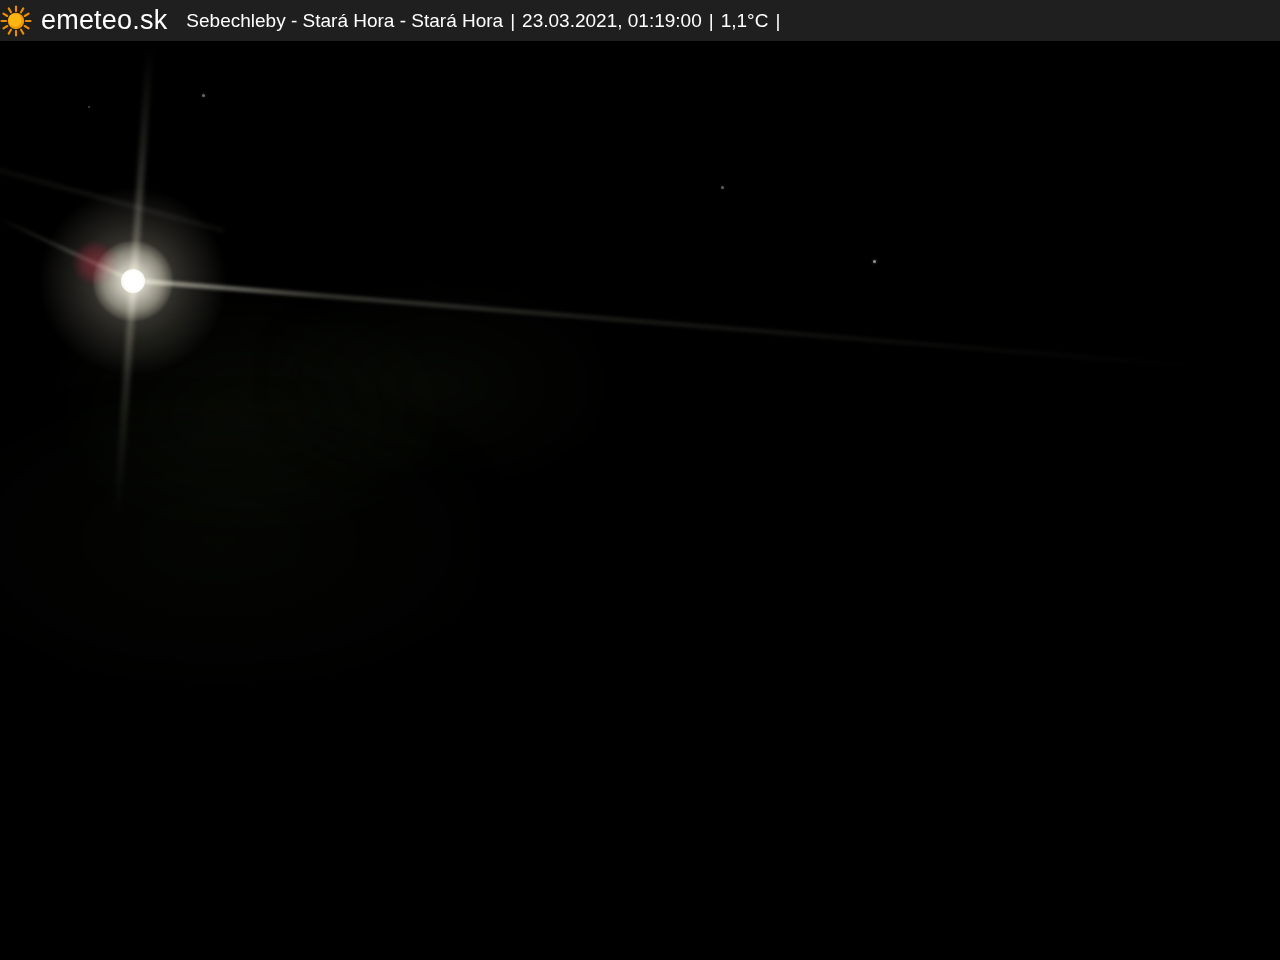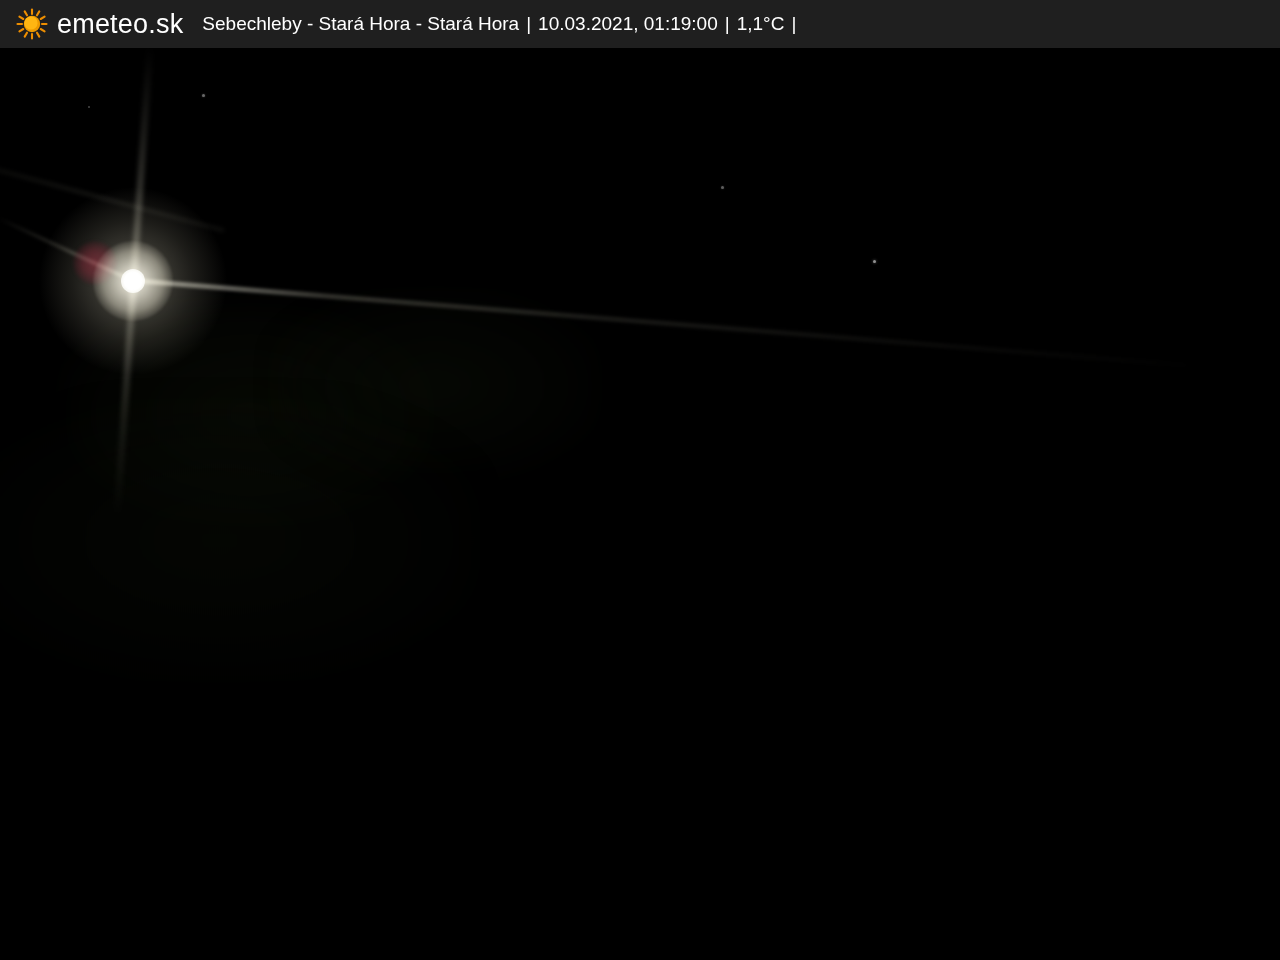--- a/index.html
+++ b/index.html
@@ -129,25 +129,24 @@
   .star { border-radius: 50%; background: #cfcfcf; }
   .star1 { left: 202px; top: 94px;  width: 3px; height: 3px; opacity: 0.50; box-shadow: 0 0 2px rgba(200,200,200,0.6); }
   .star2 { left: 88px;  top: 106px; width: 2px; height: 2px; opacity: 0.35; }
   .star3 { left: 721px; top: 186px; width: 3px; height: 3px; opacity: 0.45; box-shadow: 0 0 2px rgba(200,200,200,0.5); }
   .star4 { left: 873px; top: 260px; width: 3px; height: 3px; opacity: 0.70; box-shadow: 0 0 3px rgba(210,210,210,0.7); }
 
   
   .header {
     position: absolute;
     top: 0; left: 0; right: 0;
-    height: 48px;
+    height: 41px;
     background: #1f1f1f;
     display: flex;
     align-items: center;
-    padding-left: 16px;
     box-sizing: border-box;
     z-index: 10;
     color: #ffffff;
   }
   .sun-wrap {
     width: 32px; height: 32px;
     margin-right: 9px;
     display: flex; align-items: center; justify-content: center;
     flex: 0 0 auto;
   }
@@ -214,20 +213,20 @@
         <circle cx="16" cy="16" r="8.2" fill="#ee9a00"></circle>
         <circle cx="15" cy="15" r="6.6" fill="#ffb612"></circle>
       </svg>
     </span>
 
     <span class="site-name">emeteo.sk</span>
 
     <span class="overlay-info">
       <span>Sebechleby - Stará Hora - Stará Hora</span>
       <span>|</span>
-      <span>10.03.2021, 01:19:00</span>
+      <span>23.03.2021, 01:19:00</span>
       <span>|</span>
       <span>1,1°C</span>
       <span>|</span>
     </span>
   </header>
 
 </div>
 
 </body></html>

